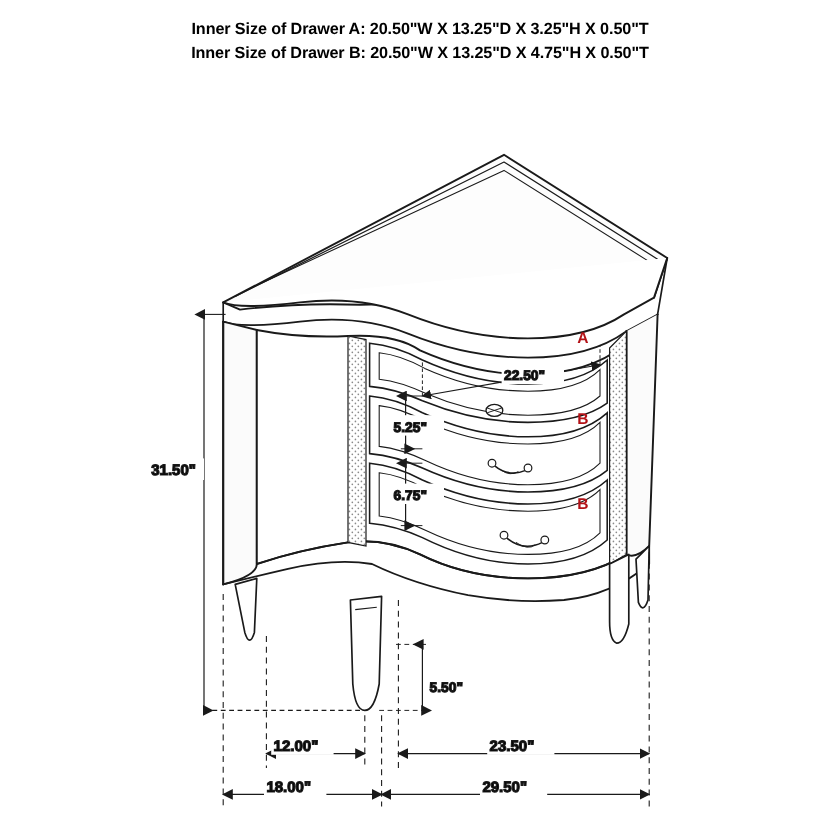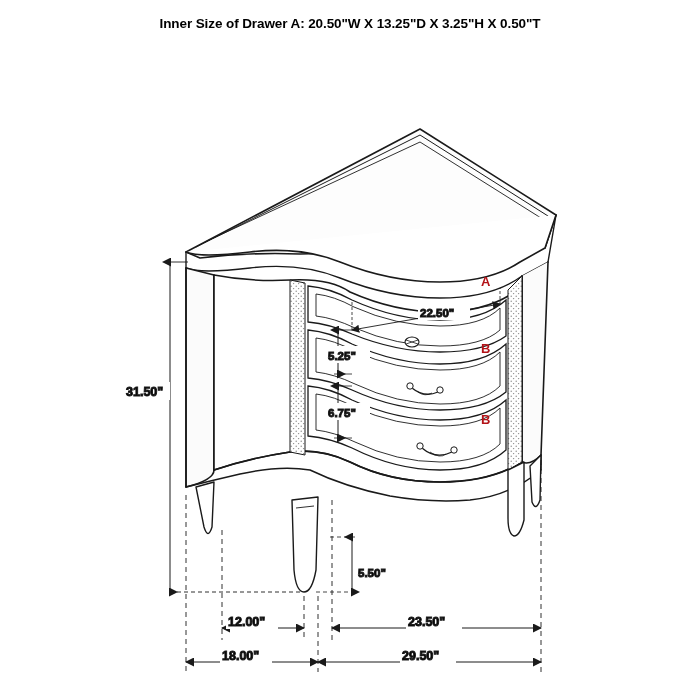--- a/index.html
+++ b/index.html
@@ -59,20 +59,21 @@
     fill: #b31217;
   }
 </style>
 </head>
 <body>
 
 <div id="stage">
 
   <div class="header">
     <div class="line">Inner Size of Drawer A: 20.50"W X 13.25"D X 3.25"H X 0.50"T</div>
+    <div class="line">Inner Size of Drawer B: 20.50"W X 13.25"D X 4.75"H X 0.50"T</div>
   </div>
 
   <svg class="diagram" width="700" height="700" viewBox="0 0 700 700">
     <defs>
       <marker id="arrUp" markerWidth="9" markerHeight="9" refX="4.5" refY="8" orient="auto">
         <path d="M4.5 0 L0 9 L9 9 Z" fill="#1a1a1a"></path>
       </marker>
       <marker id="arrDown" markerWidth="9" markerHeight="9" refX="4.5" refY="1" orient="auto">
         <path d="M4.5 9 L0 0 L9 0 Z" fill="#1a1a1a"></path>
       </marker>

